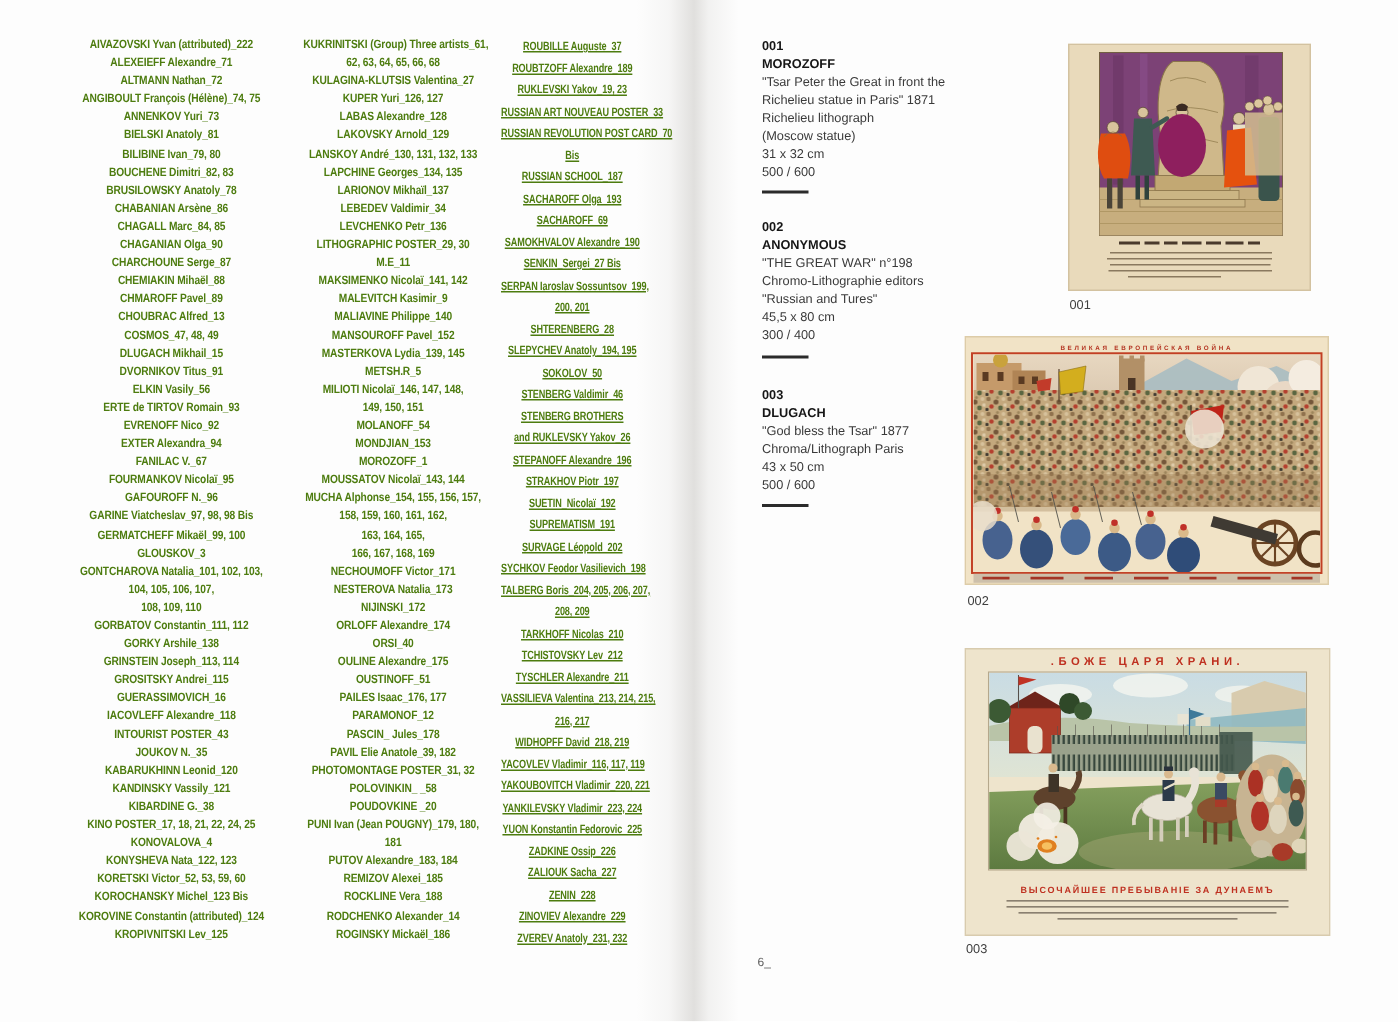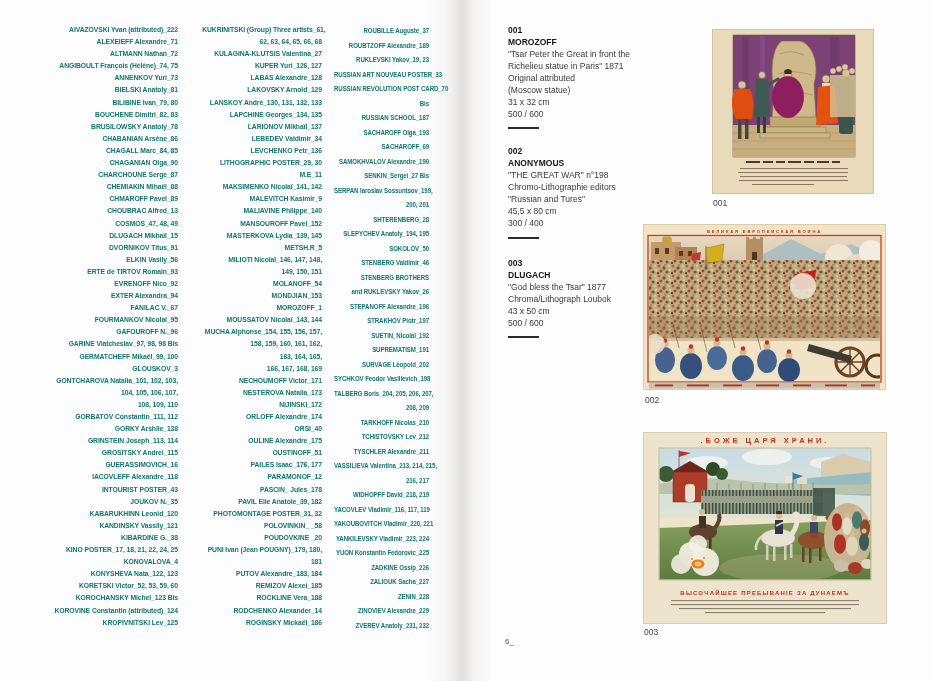--- a/index.html
+++ b/index.html
@@ -2,24 +2,24 @@
 <html><head>
 <meta charset="utf-8">
 <style>
   html,body{margin:0;padding:0;background:#ffffff;}
   .canvas{position:relative;width:932px;height:681px;background:#fdfdfd;overflow:hidden;
           font-family:"Liberation Sans",sans-serif;}
   .spine{position:absolute;left:424px;top:0;width:88px;height:681px;
          background:linear-gradient(90deg,rgba(255,255,255,0) 0%,rgba(110,105,95,0.05) 25%,
          rgba(110,105,95,0.20) 44%,rgba(110,105,95,0.08) 55%,rgba(255,255,255,0) 78%);}
   
-  .idx-col{position:absolute;top:24px;text-align:right;color:#0f766e;font-weight:bold;}
+  .idx-col{position:absolute;top:24px;text-align:center;color:#4d7c0f;font-weight:bold;}
   .col1{left:28px;width:150px;}
   .col2{left:181px;width:141px;}
-  .col3{left:304px;width:125px;}
+  .col3{left:304px;width:125px;text-decoration:underline;}
   .idx-line{font-size:8px;line-height:12.1px;white-space:nowrap;
             transform:scaleX(.85);transform-origin:100% 50%;letter-spacing:-0.1px;}
   .idx-line3{font-size:8px;line-height:14.5px;white-space:nowrap;
             transform:scaleX(.76);transform-origin:100% 50%;letter-spacing:-0.1px;}
   
   .lot{position:absolute;left:508px;width:200px;color:#3a3a3a;}
   .lot-number,.lot-artist{font-size:8.5px;font-weight:bold;color:#161616;line-height:12px;}
   .lot-line{font-size:8.5px;line-height:12px;color:#3a3a3a;}
   .lot-rule{position:absolute;left:508px;width:31px;height:2px;background:#2b2b2b;}
   #lot1{top:24px}#lot2{top:145px}#lot3{top:257px}
@@ -198,21 +198,21 @@
   </div>
 
   <div>
 
     <div class="lot" id="lot1">
       <div class="lot-number">001</div>
       <div class="lot-artist">MOROZOFF</div>
       <div>
           <div class="lot-line">"Tsar Peter the Great in front the</div>
           <div class="lot-line">Richelieu statue in Paris" 1871</div>
-          <div class="lot-line">Original attributed</div>
+          <div class="lot-line">Richelieu lithograph</div>
           <div class="lot-line">(Moscow statue)</div>
           <div class="lot-line">31 x 32 cm</div>
           <div class="lot-line">500 / 600</div>
         </div>
     </div>
     <div class="lot-rule" id="rule1"></div>
 
     <div class="lot" id="lot2">
       <div class="lot-number">002</div>
       <div class="lot-artist">ANONYMOUS</div>
@@ -224,21 +224,21 @@
           <div class="lot-line">300 / 400</div>
         </div>
     </div>
     <div class="lot-rule" id="rule2"></div>
 
     <div class="lot" id="lot3">
       <div class="lot-number">003</div>
       <div class="lot-artist">DLUGACH</div>
       <div>
           <div class="lot-line">"God bless the Tsar" 1877</div>
-          <div class="lot-line">Chroma/Lithograph Loubok</div>
+          <div class="lot-line">Chroma/Lithograph Paris</div>
           <div class="lot-line">43 x 50 cm</div>
           <div class="lot-line">500 / 600</div>
         </div>
     </div>
     <div class="lot-rule" id="rule3"></div>
 
     <div class="fig" id="fig1">
       <svg viewBox="0 0 162 165">
         <rect x="0" y="0" width="162" height="165" fill="#e9dabb"></rect>
         <rect x="0.5" y="0.5" width="161" height="164" fill="none" stroke="#d3c2a0" stroke-width="1"></rect>

